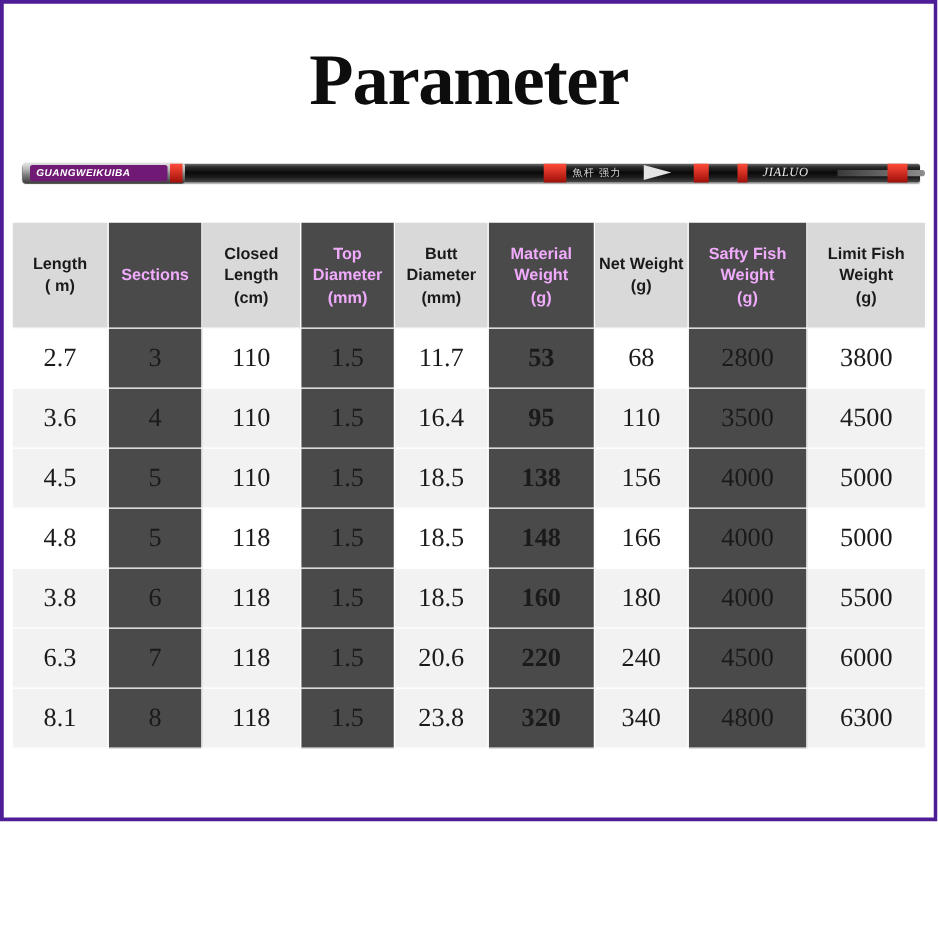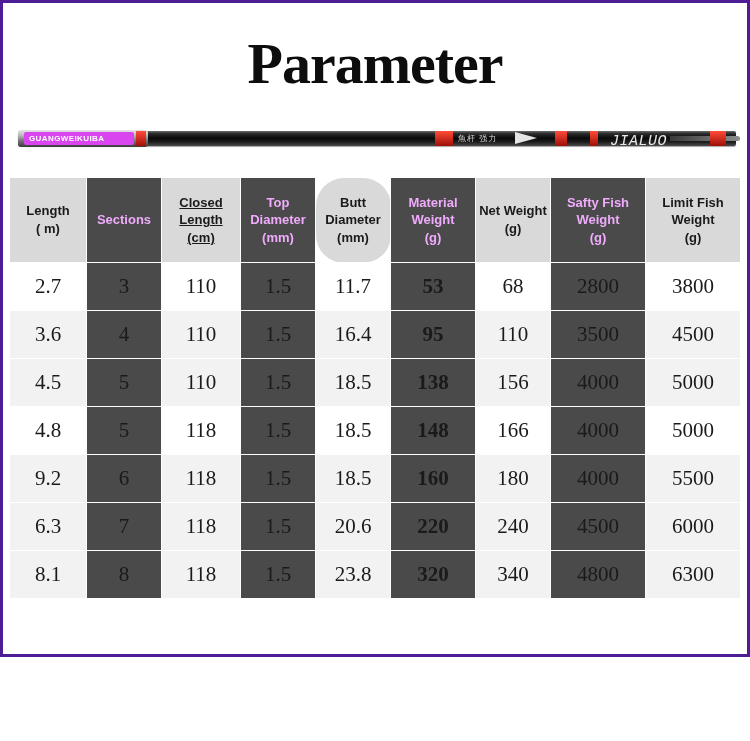--- a/index.html
+++ b/index.html
@@ -67,23 +67,24 @@
     height: 17px;
     background: linear-gradient(to bottom, #e6e6e6 0%, #bdbdbd 30%, #7b7b7b 60%, #3a3a3a 100%);
     border-radius: 3px;
   }
   .rod-handle-band {
     position: absolute;
     left: 14px;
     top: 15px;
     width: 110px;
     height: 13px;
-    background: #d946ef;
+    background: #701a75;
     border-radius: 2px;
     overflow: hidden;
+    font-style: italic;
   }
   .rod-brand {
     color: #ffffff;
     font-family: "Liberation Sans", sans-serif;
     font-size: 8px;
     font-weight: bold;
     letter-spacing: .4px;
     line-height: 13px;
     padding-left: 5px;
     white-space: nowrap;
@@ -136,22 +137,22 @@
     font-family: "Liberation Sans", sans-serif;
     font-size: 8px;
     letter-spacing: 1px;
     white-space: nowrap;
   }
   .rod-text-jia {
     position: absolute;
     left: 600px;
     top: 16px;
     color: #e8e8e8;
-    font-family: Liberation Mono, monospace;
-    font-size: 15px;
+    font-family: Liberation Serif, serif;
+    font-size: 10px;
     font-style: italic;
     letter-spacing: .5px;
     white-space: nowrap;
   }
   .rod-arrow {
     position: absolute;
     left: 505px;
     top: 15px;
     width: 0; height: 0;
     border-top: 6px solid transparent;
@@ -223,29 +224,29 @@
   <table class="spec">
     <thead>
       <tr>
           <th class="h-light" style="width: 74px;">
             <div>Length</div>
             <div class="unit">( m)</div>
           </th>
           <th class="h-dark" style="width: 72px;">
             <div>Sections</div>
           </th>
-          <th class="h-light" style="width: 76px; text-decoration: underline;">
+          <th class="h-light" style="width: 76px;">
             <div>Closed Length</div>
             <div class="unit">(cm)</div>
           </th>
           <th class="h-dark" style="width: 72px;">
             <div>Top Diameter</div>
             <div class="unit">(mm)</div>
           </th>
-          <th class="h-light" style="width: 72px; border-radius: 28px;">
+          <th class="h-light" style="width: 72px;">
             <div>Butt Diameter</div>
             <div class="unit">(mm)</div>
           </th>
           <th class="h-dark" style="width: 82px;">
             <div>Material Weight</div>
             <div class="unit">(g)</div>
           </th>
           <th class="h-light" style="width: 72px;">
             <div>Net Weight</div>
             <div class="unit">(g)</div>
@@ -299,21 +300,21 @@
           <td class="c-dark">5</td>
           <td class="c-light">118</td>
           <td class="c-dark">1.5</td>
           <td class="c-light">18.5</td>
           <td class="c-dark c-bold">148</td>
           <td class="c-light">166</td>
           <td class="c-dark">4000</td>
           <td class="c-light">5000</td>
         </tr>
         <tr class="row-b">
-          <td class="c-light">9.2</td>
+          <td class="c-light">3.8</td>
           <td class="c-dark">6</td>
           <td class="c-light">118</td>
           <td class="c-dark">1.5</td>
           <td class="c-light">18.5</td>
           <td class="c-dark c-bold">160</td>
           <td class="c-light">180</td>
           <td class="c-dark">4000</td>
           <td class="c-light">5500</td>
         </tr>
         <tr class="row-b">

